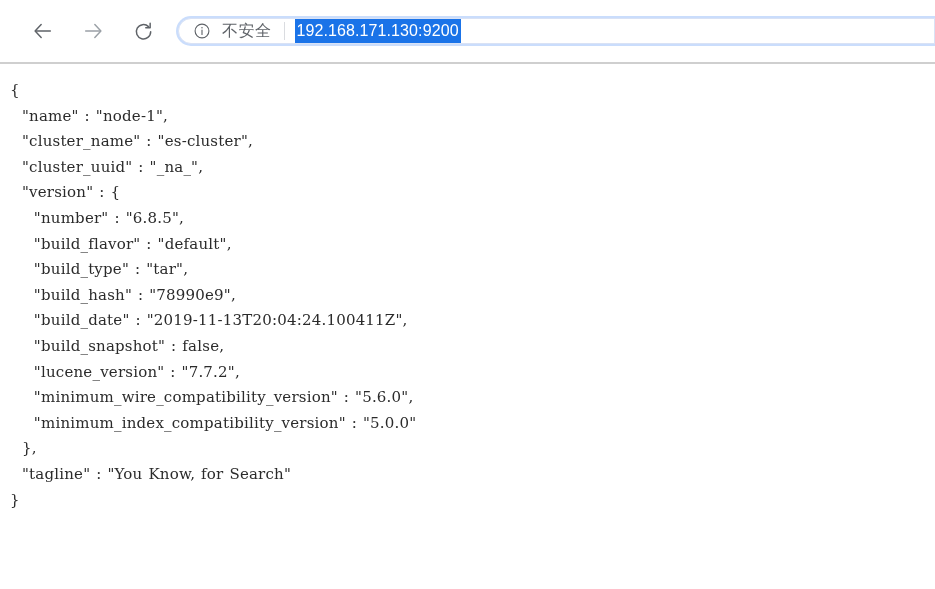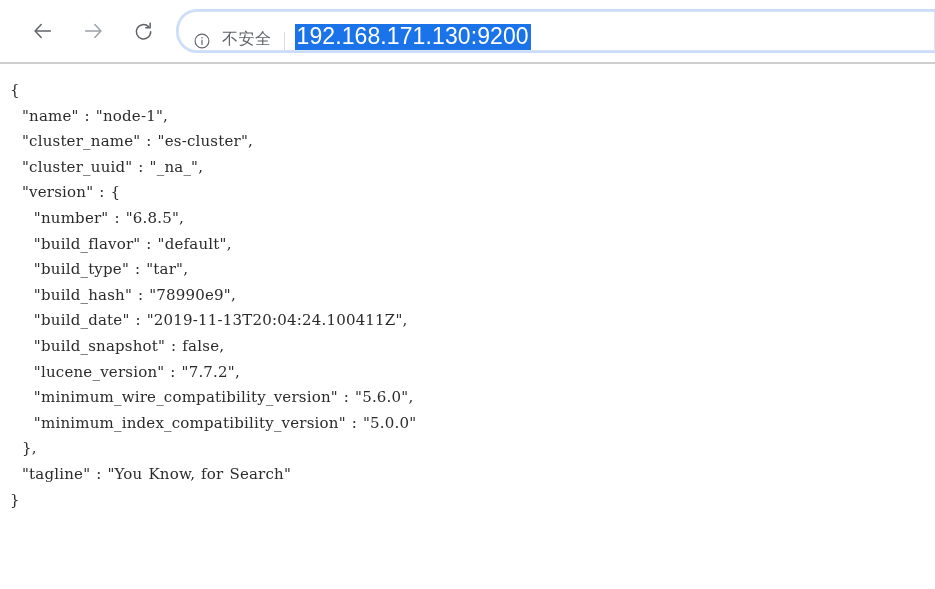--- a/index.html
+++ b/index.html
@@ -41,28 +41,28 @@
     cursor: pointer;
   }
   .nav-btn.back   { margin-right: 16px; }
   .nav-btn.fwd    { margin-right: 16px; color: #9aa0a6; }
   .nav-btn.reload { margin-right: 18px; }
   .nav-btn svg { display: block; }
 
   .omnibox {
     position: relative;
     flex: 1 1 auto;
-    height: 40px;
+    height: 26px;
     margin-right: 0;
     border: 1px solid #d9e2f5;
     border-radius: 19px 0 0 19px;
     background: #ffffff;
     box-shadow: 0 0 0 2px rgba(138,180,248,0.45);
     display: flex;
-    align-items: flex-end;
+    align-items: center;
     box-sizing: border-box;
     padding-left: 14px;
     overflow: hidden;
   }
 
   .info-icon {
     flex: 0 0 auto;
     width: 18px;
     height: 18px;
     margin-right: 11px;
@@ -83,21 +83,21 @@
     flex: 0 0 auto;
     width: 1px;
     height: 18px;
     background: #dadce0;
     margin: 0 10px 0 12px;
   }
 
   .url-text {
     flex: 0 0 auto;
     font-family: "Liberation Sans", sans-serif;
-    font-size: 23px;
+    font-size: 16px;
     line-height: 23px;
     color: #ffffff;
     background: #1a73e8;
     padding: 1px 2px 2px 2px;
     white-space: nowrap;
     letter-spacing: 0.1px;
   }
 
   .toolbar-divider {
     height: 2px;

